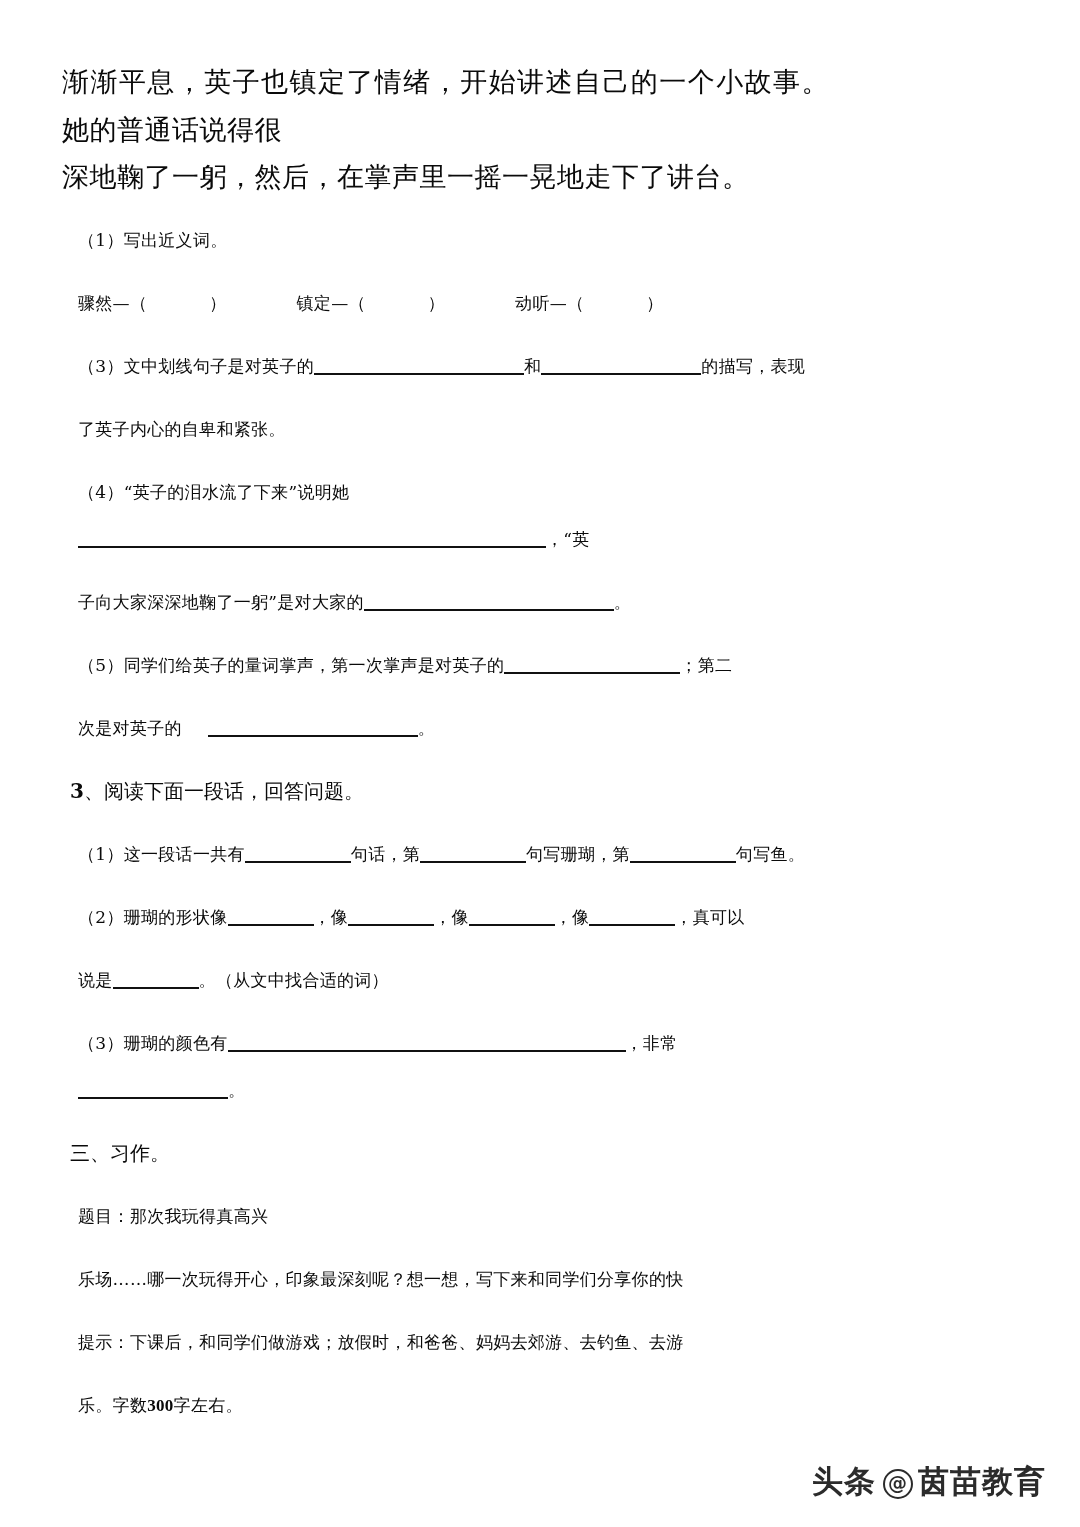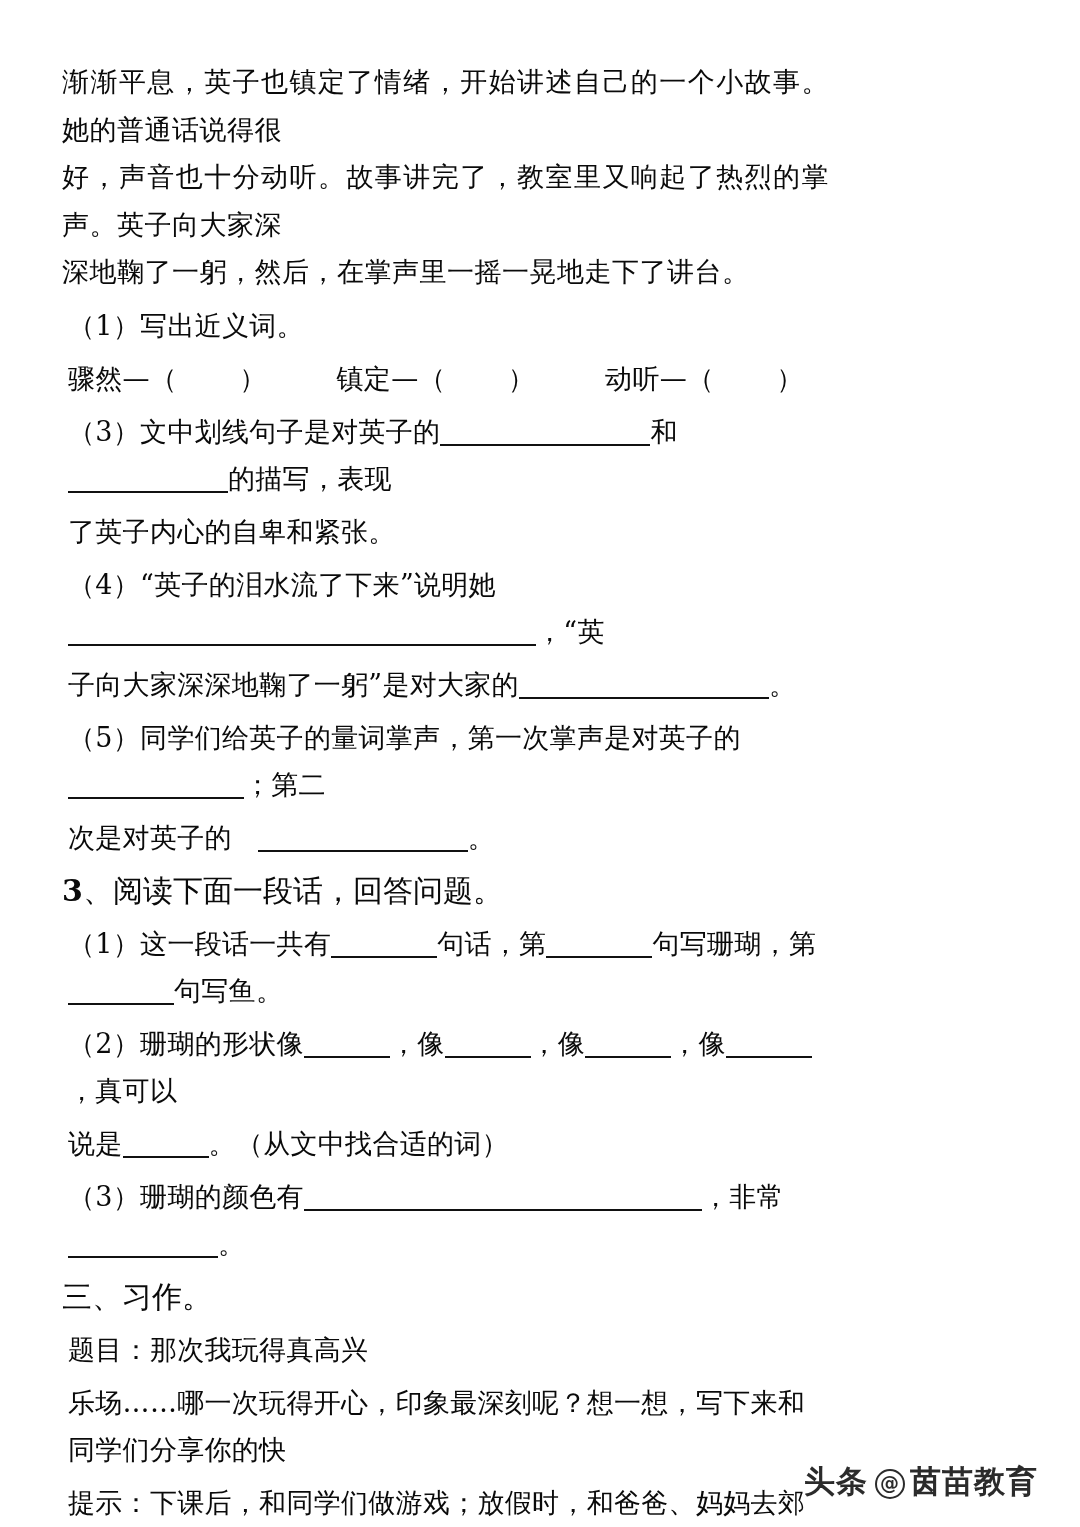--- a/index.html
+++ b/index.html
@@ -34,31 +34,31 @@
   }
   
   .passage {
     font-family: "DejaVu Serif", "Liberation Serif", serif;
     font-size: 27px;
     line-height: 47.5px;
   }
   .indent2 { text-indent: 2.1em; }
 
   .qline {
-    font-size: 27px;
+    font-size: 17px;
     line-height: 47px;
     letter-spacing: 0.3px;
-    margin: 6px;
+    margin: 16px;
     word-break: break-all;
   }
 
   .sec-head {
-    font-size: 30px;
+    font-size: 20px;
     line-height: 47px;
-    margin: 0;
+    margin: 8px;
   }
   .sec-head b { font-weight: 700; }
 
   
   .blk {
     display: inline-block;
     border-bottom: 2.2px solid #111;
     height: 1.05em;
     vertical-align: -0.22em;
   }
@@ -73,21 +73,21 @@
   .blk-w9 { width: 106px; }
   .blk-w10{ width: 86px; }
 
   .sp-a { display: inline-block; width: 62px; }
   .sp-b { display: inline-block; width: 70px; }
   .sp-d { display: inline-block; width: 26px; }
 
   
   .watermark {
     position: absolute;
-    right: 42px;
+    right: 34px;
     bottom: 24px;
     font-size: 31px;
     font-weight: 700;
     color: #1b1b1b;
     letter-spacing: 1px;
     white-space: nowrap;
     font-family: "DejaVu Sans", "Liberation Sans", sans-serif;
     opacity: 0.93;
   }
   .watermark .wm-at {
@@ -105,21 +105,20 @@
   }
   .num-bold { font-weight: 700; font-family: Liberation Serif, serif; }
 </style>
 </head>
 <body>
 
 <div class="page">
 
   <div>
     <p class="para passage">渐渐平息，英子也镇定了情绪，开始讲述自己的一个小故事。她的普通话说得很</p>
-    <p class="para passage">好，声音也十分动听。故事讲完了，教室里又响起了热烈的掌声。英子向大家深</p>
     <p class="para passage">深地鞠了一躬，然后，在掌声里一摇一晃地走下了讲台。</p>
   </div>
 
   <p class="qline">（1）写出近义词。</p>
 
   <p class="qline">
     <span>骤然</span><span>—</span><span>（</span><span class="sp-a"></span><span>）</span><span class="sp-b"></span><span>镇定</span><span>—</span><span>（</span><span class="sp-a"></span><span>）</span><span class="sp-b"></span><span>动听</span><span>—</span><span>（</span><span class="sp-a"></span><span>）</span>
   </p>
 
 

